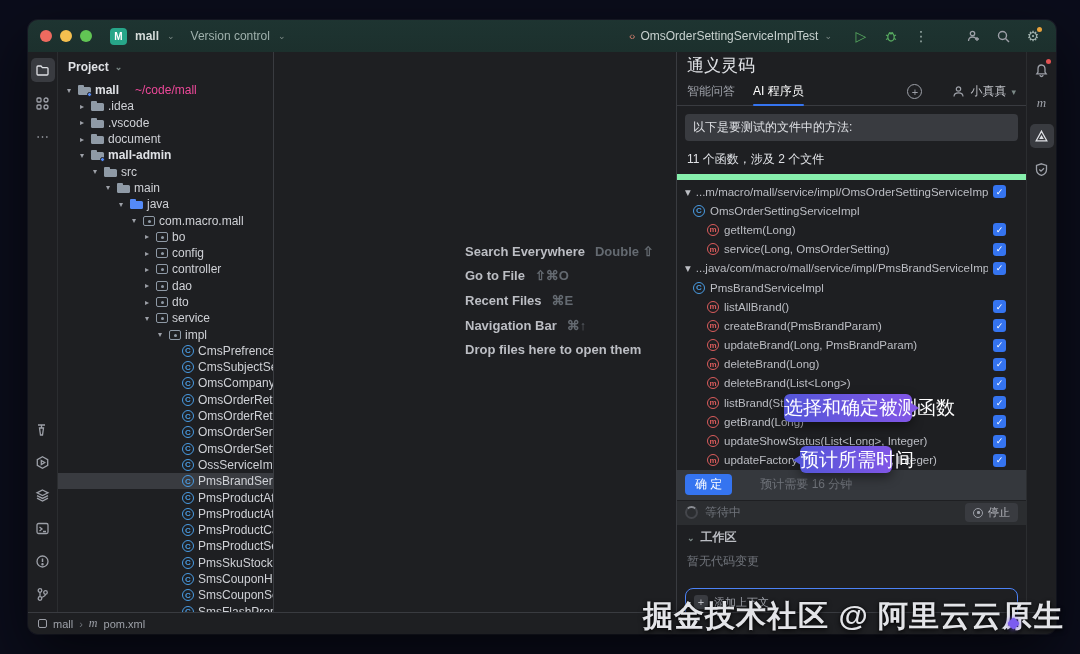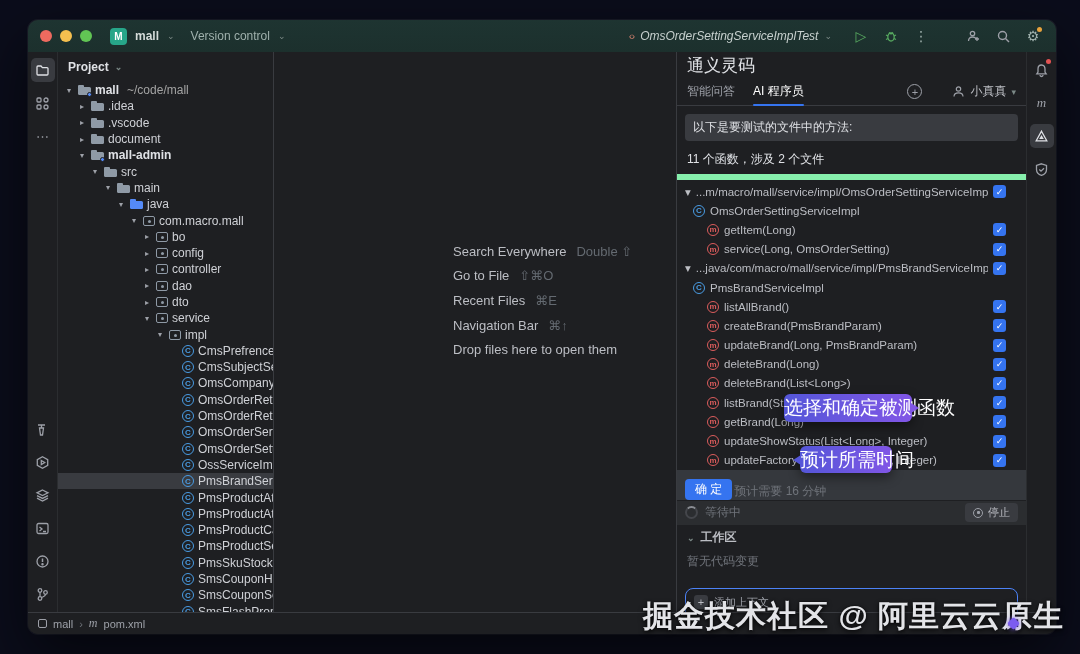--- a/index.html
+++ b/index.html
@@ -17,21 +17,21 @@
   .tl { width:12px; height:12px; border-radius:50%; }
   .tl.r { background:#ee6a5f; } .tl.y { background:#f5bf4f; } .tl.g { background:#61c554; }
   .proj-badge { width:17px; height:17px; border-radius:4px; background:#27a689; color:#fff;
     font-size:10px; font-weight:bold; display:flex; align-items:center; justify-content:center; }
   .tb-text { color:#d5dbd9; font-size:12px; font-weight:bold; }
   .tb-menu { color:#9fb0ac; font-size:12px; }
   .chev { color:#7c8a87; font-size:9px; }
   .tb-spacer { flex:1; }
   .runcfg { display:flex; align-items:center; gap:6px; margin-right:10px; }
   .runcfg .code-ic { color:#c87b6a; font-size:11px; letter-spacing:-1px; }
-  .runcfg .name { color:#c7d0ce; font-size:12px;font-style:italic; }
+  .runcfg .name { color:#c7d0ce; font-size:12px; }
   .tb-ic { width:22px; height:22px; display:flex; align-items:center; justify-content:center;
     color:#9fb0ac; font-size:14px; border-radius:4px; position:relative; }
   .dot-orange::after { content:""; position:absolute; top:2px; right:2px; width:5px; height:5px;
     border-radius:50%; background:#e8a33d; }
   .dot-red::after { content:""; position:absolute; top:1px; right:3px; width:5px; height:5px;
     border-radius:50%; background:#e35252; }
 
   .winbody { position:absolute; top:32px; bottom:22px; left:0; right:0; display:flex; }
 
   
@@ -51,42 +51,42 @@
   .project-panel { width:216px; border-right:1px solid #393b40; overflow:hidden; display:flex; flex-direction:column; }
   .panel-header { height:30px; display:flex; align-items:center; gap:6px; padding:0 10px;
     color:#dfe1e5; font-size:12px; font-weight:bold; flex:0 0 auto; }
   .tree { flex:1; overflow:hidden; }
   .tree-row { height:16.3px; display:flex; align-items:center; gap:4px; white-space:nowrap;
     color:#bcbec4; font-size:12px; overflow:hidden; }
   .tree-row.selected { background:#393b40; }
   .tree-row .tw { width:10px; flex:0 0 auto; text-align:center; color:#9da0a8; font-size:8px; }
   .tree-label { color:#cfd1d6; }
   .tree-label.bold { font-weight:bold; color:#dfe1e5; }
-  .tree-path { color:#a3a3a3; margin-left:4px; }
+  .tree-path { color:#ec4899; margin-left:12px; }
 
   
   .ic { display:inline-flex; flex:0 0 auto; align-items:center; justify-content:center; }
   .ic-folder, .ic-module, .ic-source, .ic-package { width:13px; height:12px; position:relative; }
   .ic-folder::before, .ic-module::before, .ic-source::before {
     content:""; position:absolute; left:0; top:3px; width:13px; height:8px; background:#8f9aa6; border-radius:1.5px; }
   .ic-folder::after, .ic-module::after, .ic-source::after {
     content:""; position:absolute; left:0; top:1px; width:6px; height:4px; background:#8f9aa6; border-radius:1px; }
   .ic-source::before, .ic-source::after { background:#548af7; }
   .ic-module i { position:absolute; right:-1px; bottom:-1px; width:5px; height:5px; border-radius:50%;
     background:#548af7; border:1px solid #1e1f22; }
   .ic-package { width:12px; }
   .ic-package::before { content:""; position:absolute; inset:1px 0; border:1.2px solid #8f9aa6; border-radius:2px; }
   .ic-package::after { content:""; position:absolute; left:4.5px; top:5px; width:3px; height:3px; background:#8f9aa6; border-radius:50%; }
   .ic-class, .ic-method { width:12px; height:12px; border-radius:50%; font-size:8px; font-weight:bold; }
   .ic-class { border:1.2px solid #499ce4; color:#499ce4; }
   .ic-method { border:1.2px solid #db5c5c; color:#db5c5c; }
 
   
   .editor { flex:1; position:relative; background:#1e1f22; }
-  .shortcuts { position:absolute; left:179px; top:187px; }
+  .shortcuts { position:absolute; left:191px; top:187px;font-weight:bold; }
   .sc-row { height:24.6px; display:flex; align-items:center; gap:10px; }
   .sc-label { color:#bcbec4; font-size:13px; }
   .sc-keys { color:#646a71; font-size:13px; }
 
   
   .callout { position:absolute; z-index:30; color:#fff; font-size:19px; display:flex; align-items:center;
     justify-content:flex-start; background:linear-gradient(90deg,#5456d8,#8156e6); border-radius:6px;
     box-shadow:0 4px 12px rgba(0,0,0,.45); white-space:nowrap; }
   .callout .arrow { position:absolute; width:0; height:0; }
   .callout.select { left:510px; top:342px; width:128px; height:28px; }
@@ -111,21 +111,21 @@
   .ai-tree { flex:0 0 auto; padding-top:2px; }
   .ai-row { height:19.2px; display:flex; align-items:center; gap:5px; font-size:11.5px; color:#bcbec4;
     padding-right:20px; white-space:nowrap; overflow:hidden; }
   .ai-row .lbl { flex:1; overflow:hidden; text-overflow:clip; }
   .ai-row.t-file { padding-left:8px; }
   .ai-row.t-class { padding-left:16px; }
   .ai-row.t-method { padding-left:30px; }
   .cb { width:13px; height:13px; border-radius:3px; background:#3574f0; color:#fff; font-size:9px;
     display:flex; align-items:center; justify-content:center; flex:0 0 auto; }
 
-  .ai-footer { height:30px; background:#35383d; display:flex; align-items:flex-end; padding:0 8px; gap:2px; flex:0 0 auto; }
+  .ai-footer { height:30px; background:#35383d; display:flex; align-items:center; padding:0 8px; gap:28px; flex:0 0 auto; }
   .btn-confirm { height:21px; padding:0 10px; background:#3574f0; border:none; border-radius:4px;
     color:#fff; font-size:12px; display:flex; align-items:center; }
   .estimate-txt { color:#6f737a; font-size:12px; }
   .ai-status { height:25px; background:#2b2d30; border-top:1px solid #1e1f22; display:flex; align-items:center;
     padding:0 8px; gap:7px; flex:0 0 auto; }
   .wait-ic { width:13px; height:13px; border-radius:50%; border:2px solid #44464b; border-top-color:#8a8d93; }
   .status-txt { color:#6f737a; font-size:12px; flex:1; }
   .btn-stop { height:19px; padding:0 8px; background:#393b40; border:none; border-radius:4px; color:#bcbec4;
     font-size:11px; display:flex; align-items:center; gap:5px; }
   .stop-ic { width:10px; height:10px; border:1.2px solid #9da0a8; border-radius:50%; position:relative; }

